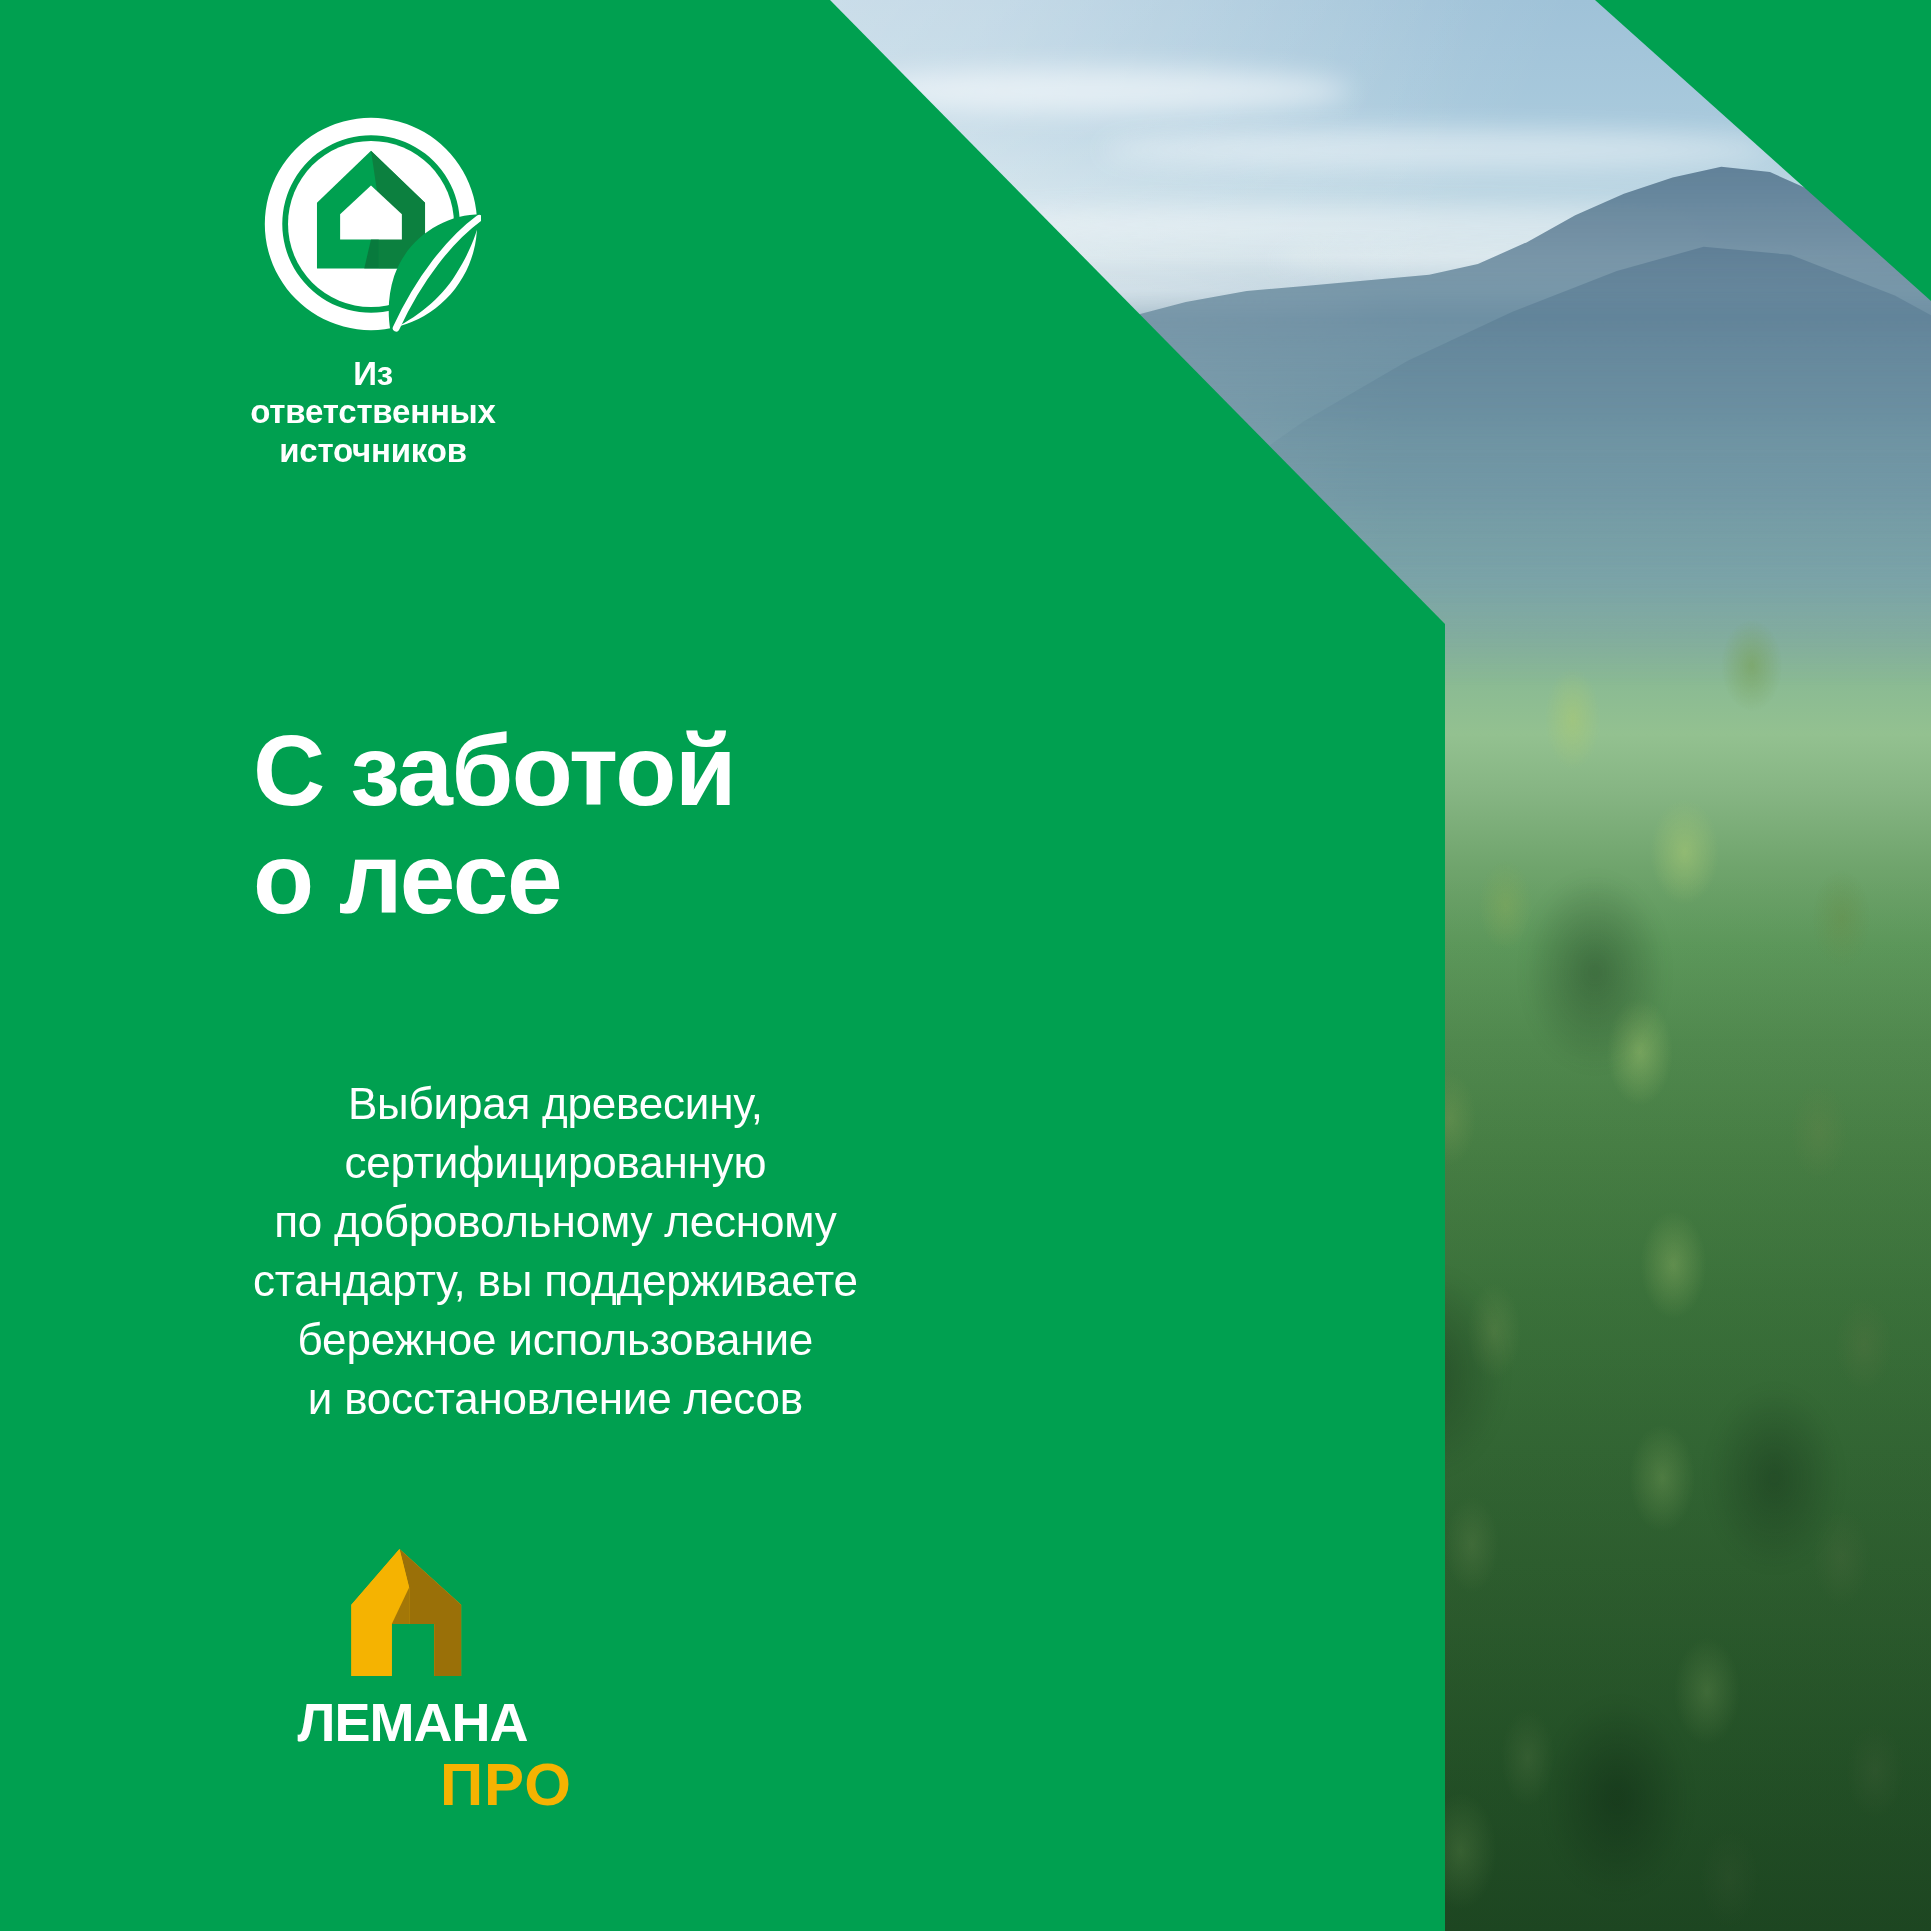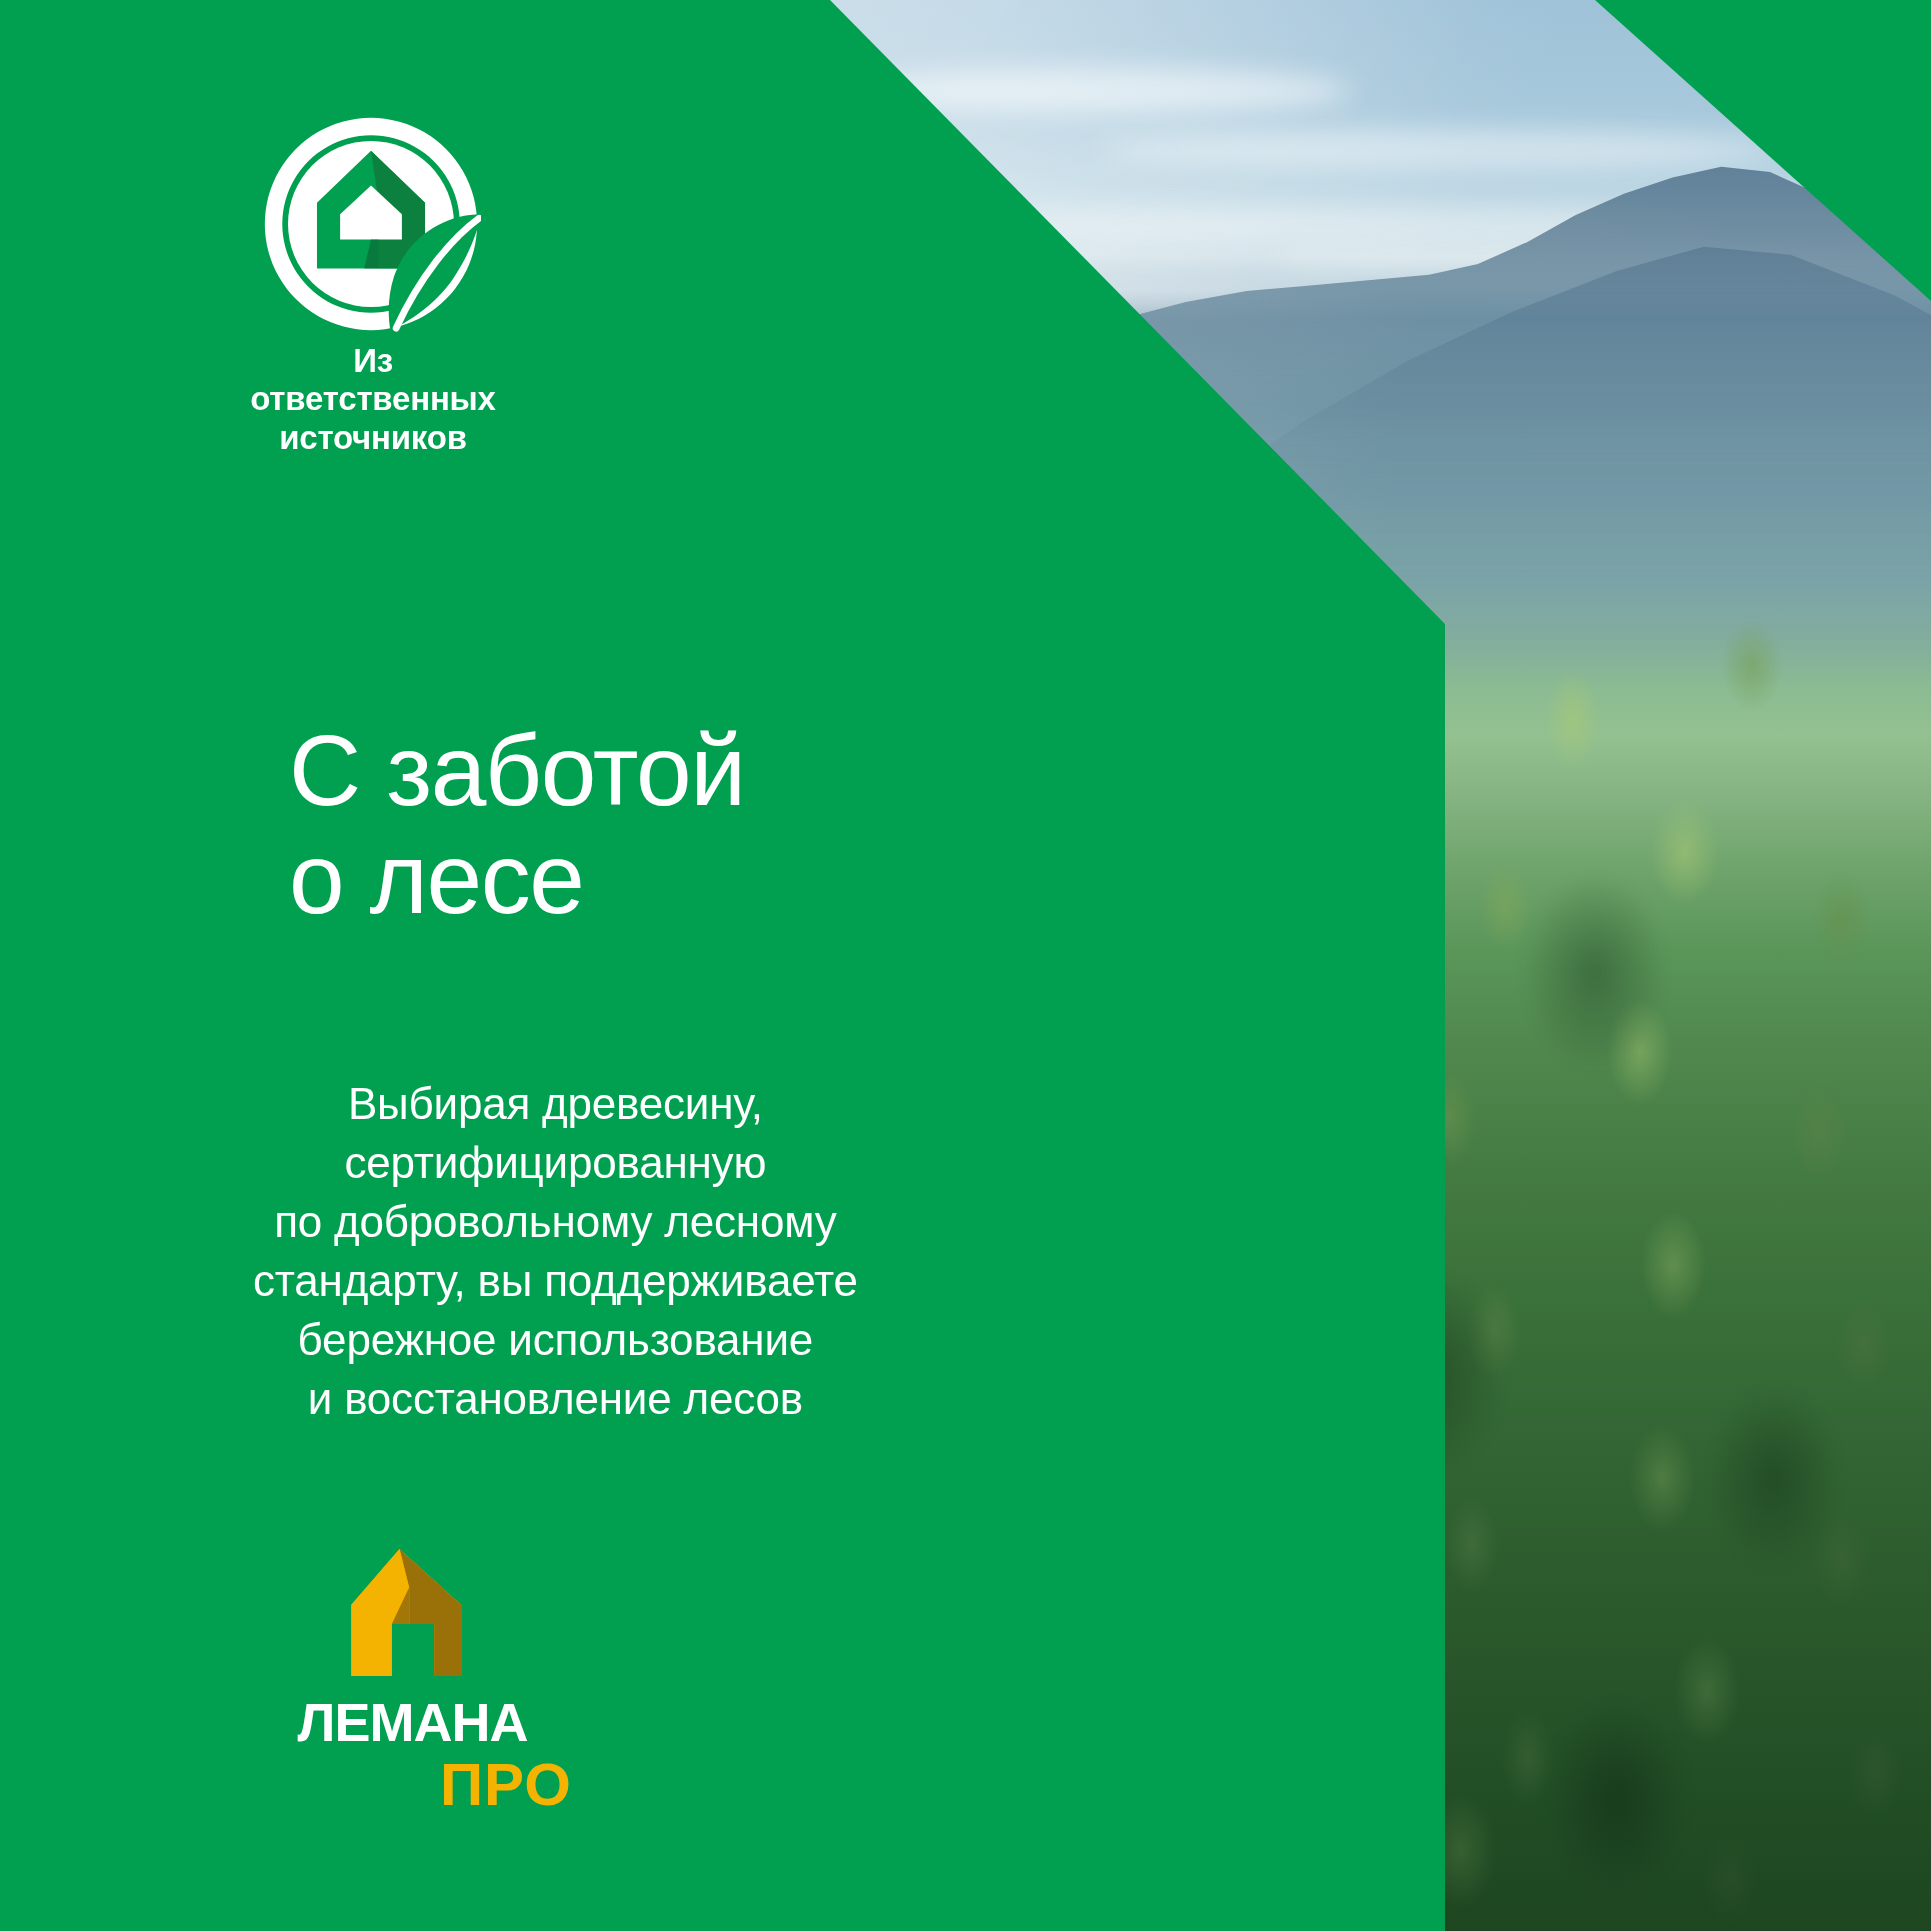--- a/index.html
+++ b/index.html
@@ -190,43 +190,42 @@
 
   
   .badge {
     position: absolute;
     left: 253px;
     top: 114px;
     width: 251px;
   }
   .badge-mark { width: 220px; height: 220px; display: block; margin: 0 0 0 7.7px; }
   .badge-caption {
-    margin-top: 8px;
+    margin-top: 21px;
     color: #ffffff;
     font-size: 33px;
     font-weight: bold;
     line-height: 1.16;
     text-align: center;
     letter-spacing: -0.2px;
     width: 290px;
     margin-left: -25px;
   }
 
   
   .headline {
     position: absolute;
     left: 253px;
     top: 649px;
     color: #ffffff;
     font-size: 100px;
-    font-weight: normal;
+    font-weight: bold;
     line-height: 1.08;
     letter-spacing: -1.4px;
     white-space: pre-line;
-    margin-left: 36px;
   }
 
   
   .body-copy {
     position: absolute;
     left: 253px;
     top: 1031px;
     color: #ffffff;
     font-size: 44px;
     font-weight: normal;

